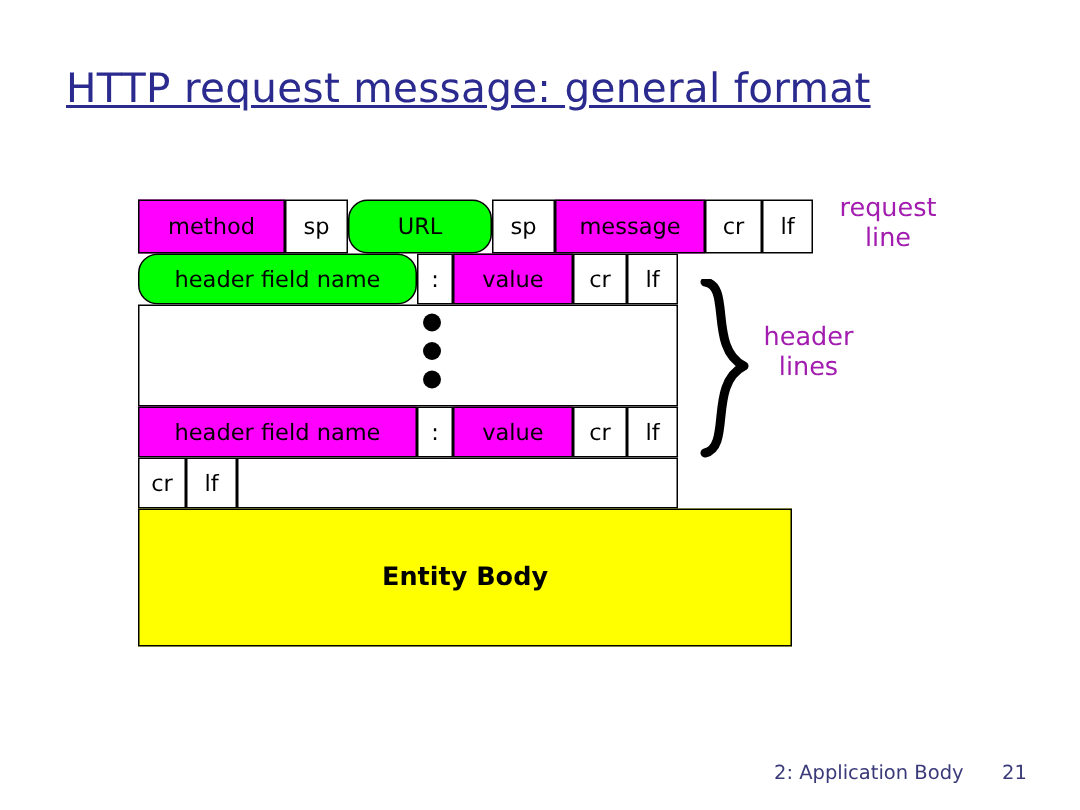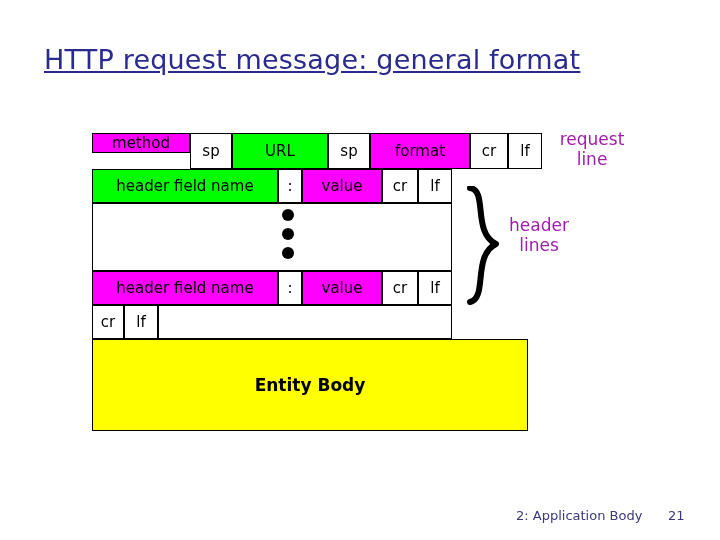--- a/index.html
+++ b/index.html
@@ -43,26 +43,26 @@
     border: 1px solid #000000;
     display: flex;
     align-items: center;
     justify-content: center;
     font-size: 15px;
     color: #000000;
     font-family: "DejaVu Sans", sans-serif;
     white-space: nowrap;
   }
   .magenta { background: #ff00ff; }
-  .green   { background: #00ff00; }
+  .green   { background: #00ff00; border-radius: 13px; }
   .white   { background: #ffffff; }
   .yellow  { background: #ffff00; }
 
   
-  #c-method  { left: 92px;  top: 133px; width: 98px;  height: 20px; }
+  #c-method  { left: 92px;  top: 133px; width: 98px;  height: 36px; }
   #c-sp1     { left: 190px; top: 133px; width: 42px;  height: 36px; }
   #c-url     { left: 232px; top: 133px; width: 96px;  height: 36px; }
   #c-sp2     { left: 328px; top: 133px; width: 42px;  height: 36px; }
   #c-version { left: 370px; top: 133px; width: 100px; height: 36px; }
   #c-cr1     { left: 470px; top: 133px; width: 38px;  height: 36px; }
   #c-lf1     { left: 508px; top: 133px; width: 34px;  height: 36px; }
 
   
   #c-hfn1    { left: 92px;  top: 169px; width: 186px; height: 34px; }
   #c-colon1  { left: 278px; top: 169px; width: 24px;  height: 34px; }
@@ -143,21 +143,21 @@
 <body>
 
 <div id="title">HTTP request message: general format</div>
 
 <div id="diagram">
 
   <div class="cell magenta" id="c-method">method</div>
   <div class="cell white" id="c-sp1">sp</div>
   <div class="cell green" id="c-url">URL</div>
   <div class="cell white" id="c-sp2">sp</div>
-  <div class="cell magenta" id="c-version">format</div>
+  <div class="cell magenta" id="c-version">message</div>
   <div class="cell white" id="c-cr1">cr</div>
   <div class="cell white" id="c-lf1">lf</div>
 
   <div class="cell green" id="c-hfn1">header field name</div>
   <div class="cell white" id="c-colon1">:</div>
   <div class="cell magenta" id="c-value1">value</div>
   <div class="cell white" id="c-cr2">cr</div>
   <div class="cell white" id="c-lf2">lf</div>
 
   <div class="cell white" id="c-blank"></div>

